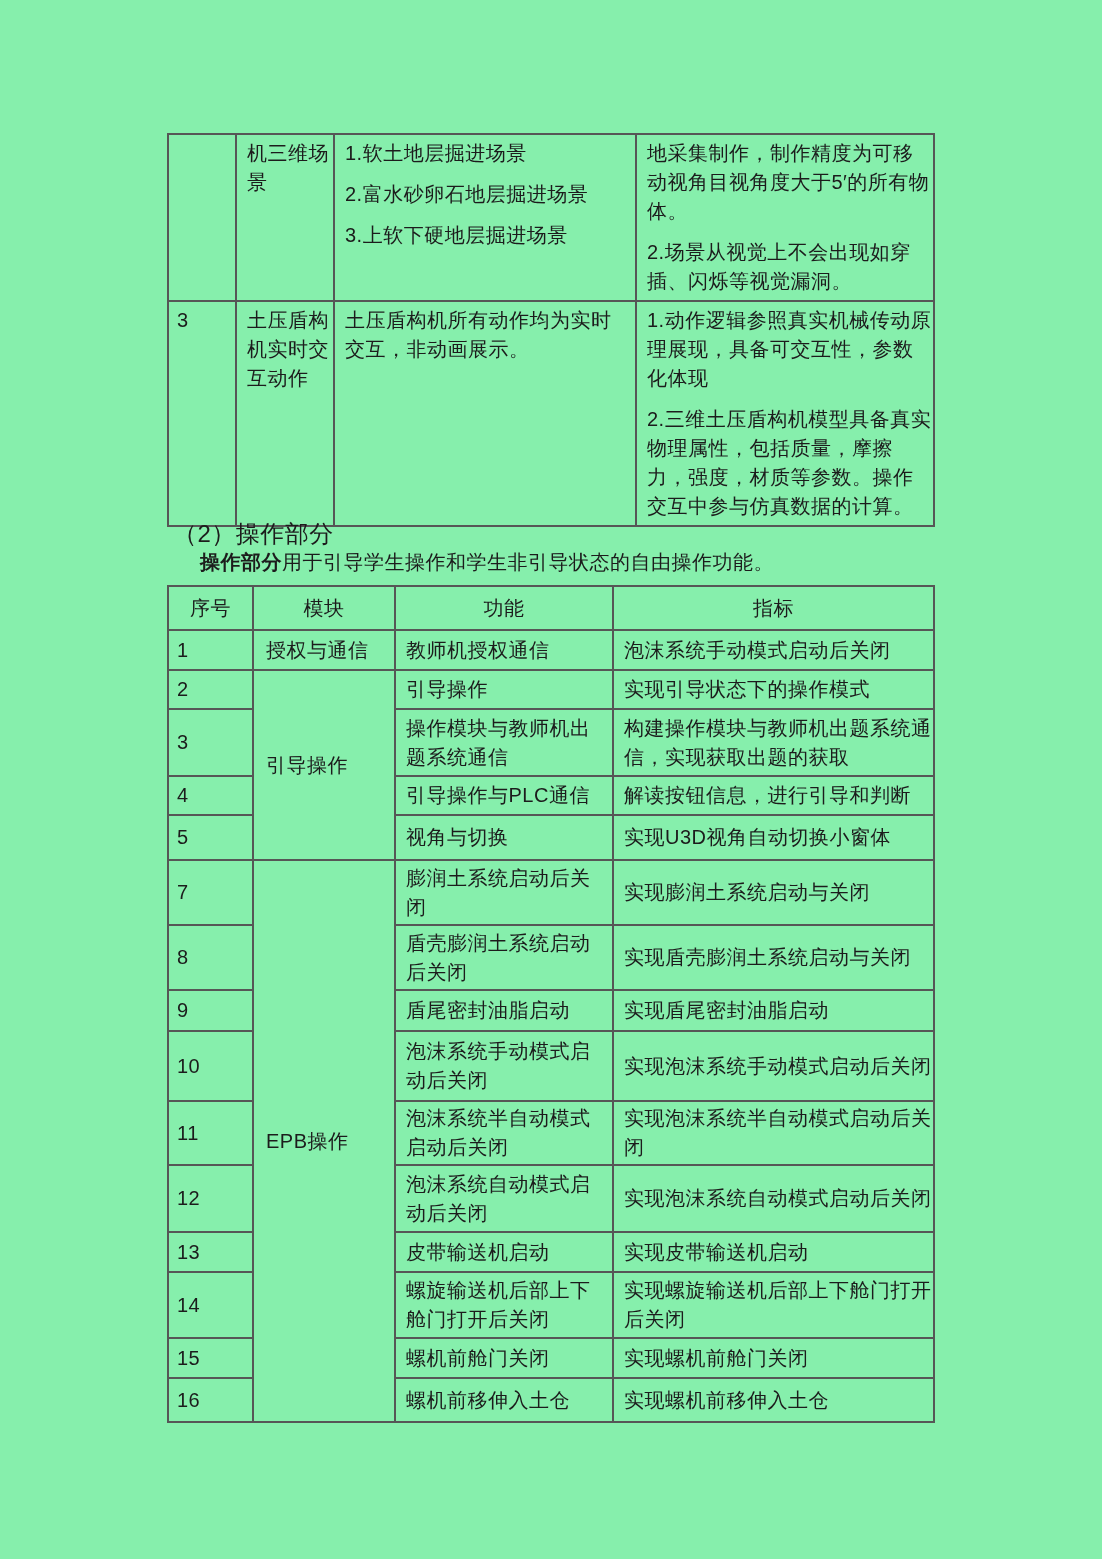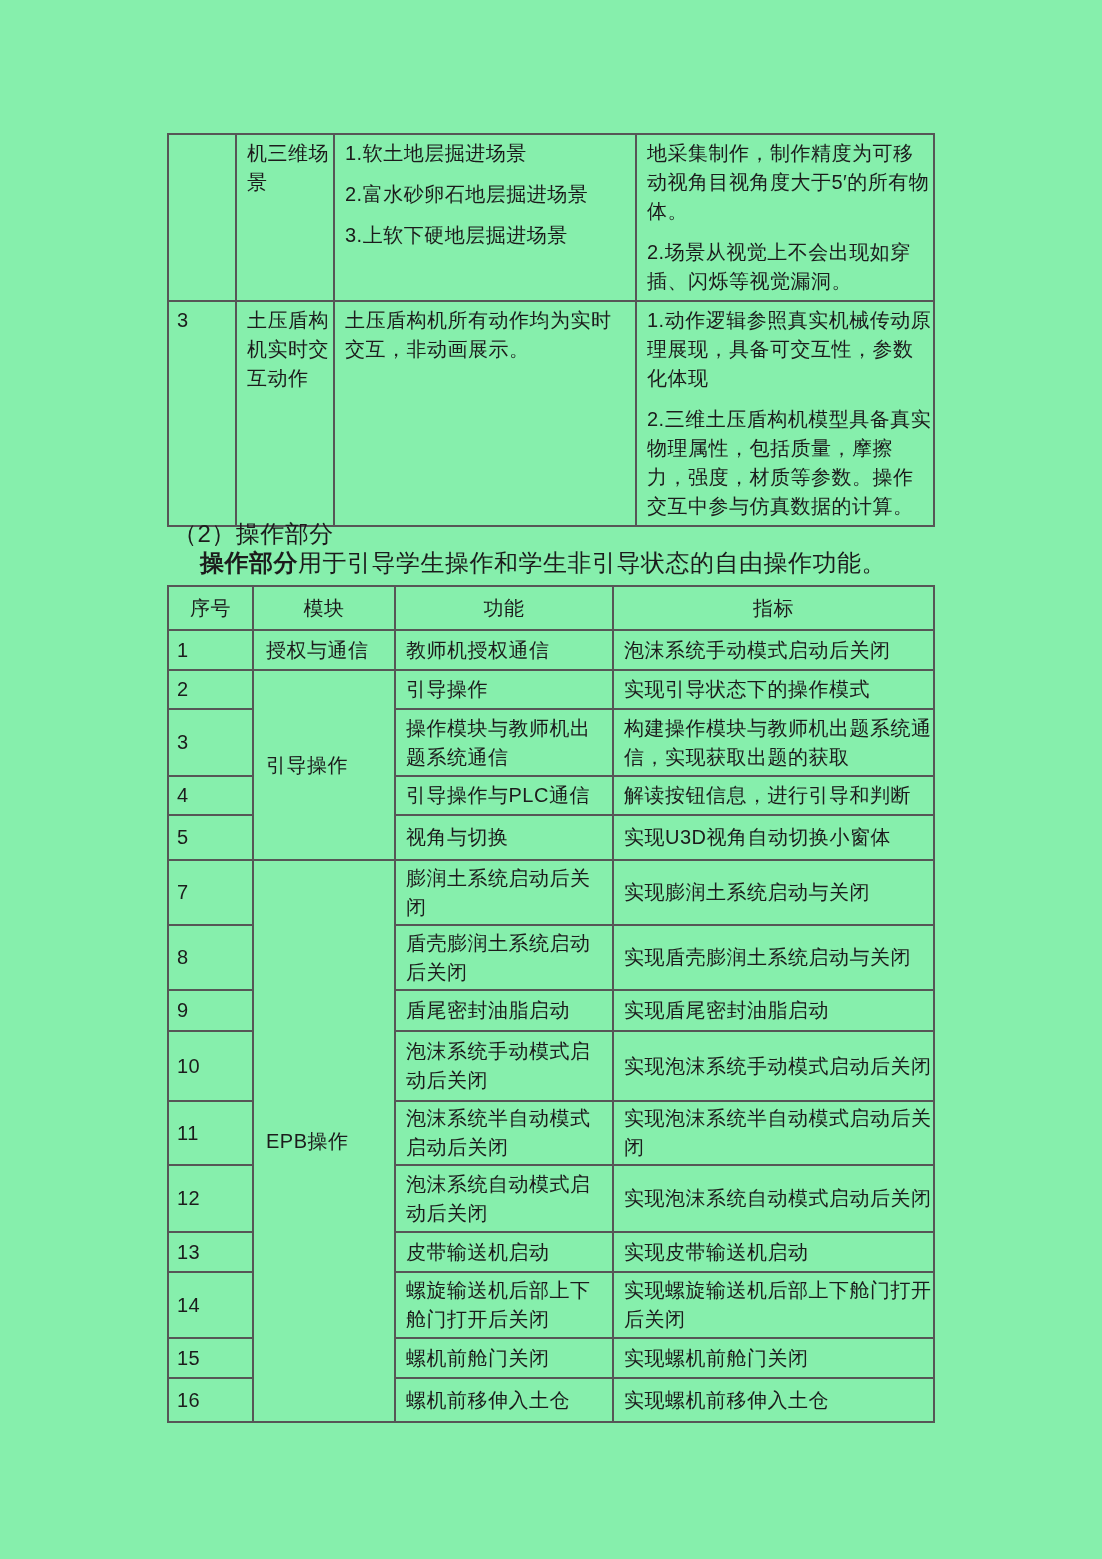--- a/index.html
+++ b/index.html
@@ -65,21 +65,21 @@
     left: 173px;
     top: 519px;
     font-size: 24px;
     line-height: 29px;
     letter-spacing: 0.5px;
   }
   .section-intro {
     position: absolute;
     left: 200px;
     top: 548px;
-    font-size: 24px;
+    font-size: 20px;
     line-height: 29px;
     letter-spacing: 0.5px;
   }
   .bold { font-weight: bold; }
 </style>
 </head>
 <body>
 
 <div class="page">
 

